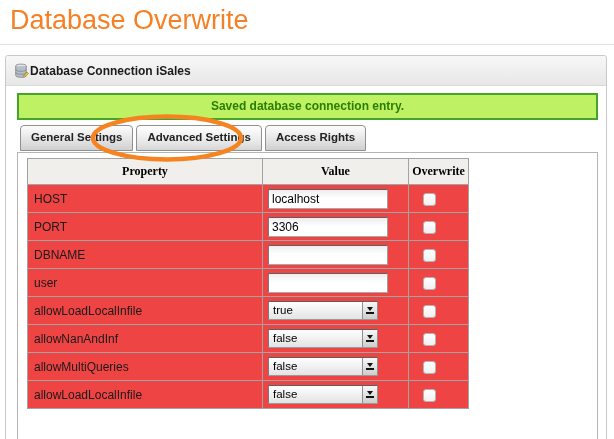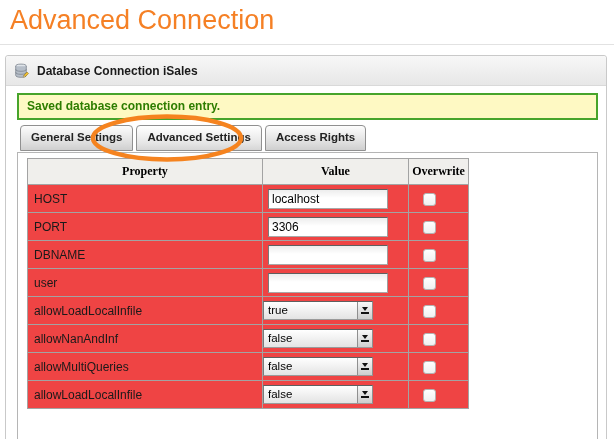--- a/index.html
+++ b/index.html
@@ -6,31 +6,31 @@
   html, body { width: 614px; height: 439px; overflow: hidden; background: #fff;
     font-family: "Liberation Sans", sans-serif; position: relative; }
 
   .page-title { position: absolute; left: 10px; top: 5px; font-size: 27px;
     font-weight: 300; color: #F58025; letter-spacing: 0px; }
   .title-rule { position: absolute; left: 0; top: 44px; width: 614px; height: 0;
     border: none; border-top: 1px solid #e2e2e2; }
 
   .panel { position: absolute; left: 5px; top: 55px; width: 602px; height: 420px;
     border: 1px solid #c9c9c9; border-radius: 3px 3px 0 0; background: #fff; }
-  .panel-header { height: 30px; display: flex; align-items: center; gap: 7px;
+  .panel-header { height: 30px; display: flex; align-items: center; 
     padding-left: 8px; background: linear-gradient(#f7f7f7, #e7e7e7);
     border-bottom: 1px solid #d9d9d9; border-radius: 3px 3px 0 0; }
   .panel-title { font-size: 12px; font-weight: bold; color: #1a1a1a; }
   .db-icon { width: 16px; height: 16px; display: inline-block; }
 
   .panel-body { padding: 7px 8px 0 11px; }
 
   .alert-success { height: 27px; line-height: 23px; border: 2px solid #47A42B;
-    background: #fef9c3; color: #2E7D00; font-size: 12px; font-weight: bold;
-    padding: 0 8px; margin-bottom: 5px; }
+    background: #bef264; color: #2E7D00; font-size: 12px; font-weight: bold;
+    padding: 0 8px; margin-bottom: 5px; text-align: center; }
 
   .tabs { display: flex; gap: 3px; padding-left: 3px; height: 26px; margin-bottom: 1px; }
   .tab { border: 1px solid #909090; border-radius: 4px 4px 0 0;
     background: linear-gradient(#fdfdfd, #dedede 70%, #cfcfcf);
     font-size: 11.5px; font-weight: bold; color: #222; padding: 0 10px;
     line-height: 23px; cursor: pointer; white-space: nowrap; }
   .tab.active { background: linear-gradient(#ffffff, #e6e6e6 70%, #d6d6d6); }
 
   .tab-content { border: 1px solid #b5b5b5; height: 360px; padding: 5px 0 0 9px;
     background: #fff; }
@@ -41,21 +41,21 @@
     color: #000; text-align: center; font-family: Liberation Serif, serif; }
   .props td { height: 28px; background: #ef4444; }
   col.c-prop { width: 235px; } col.c-val { width: 146px; } col.c-ovr { width: 60px; }
   td.prop { padding-left: 6px; font-size: 12px; color: #1a1a1a; }
 
   input.txt { width: 120px; height: 20px; margin-left: 5px; font-size: 12px;
     font-family: "Liberation Sans", sans-serif; padding: 0 3px;
     border: 1px solid; border-color: #5f5f5f #9e9e9e #a8a8a8 #7a7a7a;
     background: linear-gradient(#ededed, #ffffff 45%); outline: none; }
 
-  .fake-select { position: relative; width: 110px; height: 19px; 
+  .fake-select { position: relative; width: 110px; height: 19px; margin-left: 5px;
     border: 1px solid; border-color: #5f5f5f #8f8f8f #9a9a9a #7a7a7a;
     background: linear-gradient(#ffffff, #e3e3e3); cursor: pointer; }
   .sel-text { display: block; font-size: 11.5px; color: #000; line-height: 17px;
     padding-left: 4px; }
   .sel-btn { position: absolute; right: 0; top: 0; bottom: 0; width: 15px;
     background: linear-gradient(#f8f8f8, #cdcdcd); border-left: 1px solid #8f8f8f;
     display: flex; flex-direction: column; align-items: center; justify-content: center;
     gap: 1px; }
   .sel-arrow { width: 0; height: 0; border-left: 3.5px solid transparent;
     border-right: 3.5px solid transparent; border-top: 4.5px solid #111; }
@@ -64,21 +64,21 @@
   input.chk { appearance: none; -webkit-appearance: none; width: 13px; height: 13px;
     margin-left: 14px; border: 1px solid #b3b3b3; border-radius: 3px;
     background: linear-gradient(#ffffff, #f0f0f0); vertical-align: middle; cursor: pointer; }
 
   .annotation { position: absolute; left: 88px; top: 113px; width: 158px; height: 50px;
     pointer-events: none; }
 </style>
 </head>
 <body>
 
-<div class="page-title">Advanced Connection</div>
+<div class="page-title">Database Overwrite</div>
 <hr class="title-rule">
 
 <div class="panel">
   <div class="panel-header">
     <span class="db-icon">
       <svg width="16" height="16" viewBox="0 0 16 16">
         <ellipse cx="7" cy="3.2" rx="5.3" ry="2.1" fill="#dfe4e9" stroke="#7d858f" stroke-width="0.8"></ellipse>
         <path d="M1.7 3.2 v9 a5.3 2.1 0 0 0 10.6 0 v-9" fill="#b6bec8" stroke="#7d858f" stroke-width="0.8"></path>
         <path d="M1.7 6.2 a5.3 2.1 0 0 0 10.6 0" fill="none" stroke="#7d858f" stroke-width="0.8"></path>
         <path d="M1.7 9.2 a5.3 2.1 0 0 0 10.6 0" fill="none" stroke="#7d858f" stroke-width="0.8"></path>

